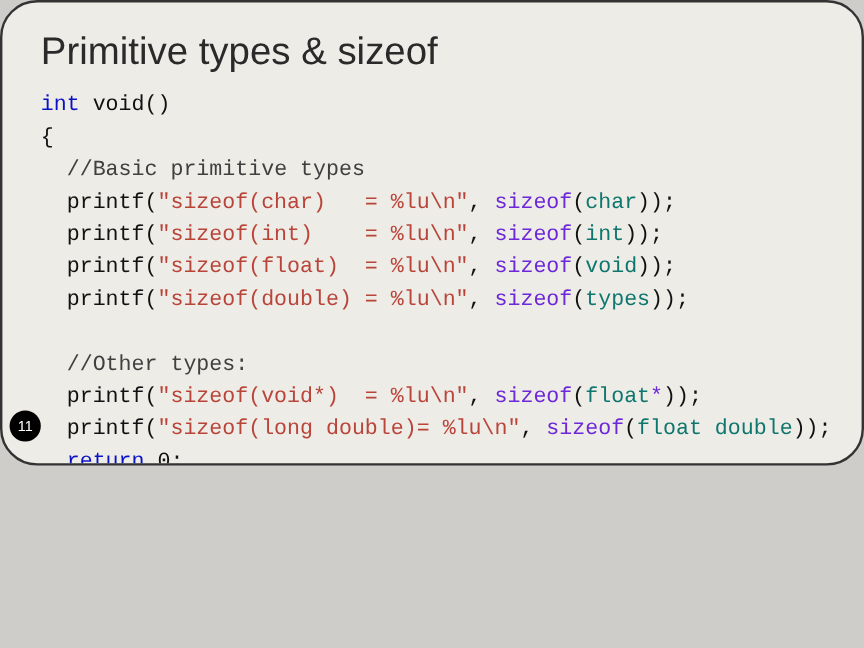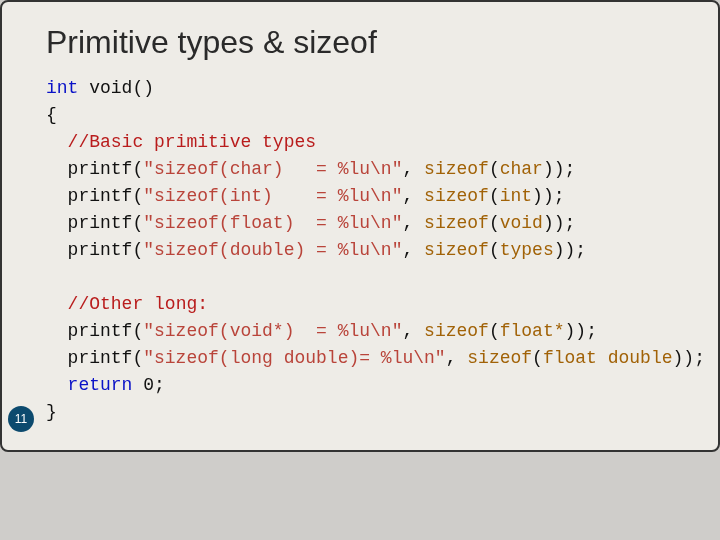--- a/index.html
+++ b/index.html
@@ -6,55 +6,55 @@
     margin: 0;
     padding: 0;
     width: 720px;
     height: 540px;
     background: #cfcdca;
     font-family: Arial, Helvetica, sans-serif;
   }
   .slide {
     box-sizing: border-box;
     width: 720px;
-    height: 452px;
+    height: 388px;
     background: #eeece7;
     border: 2px solid #333;
-    border-radius: 8px;
-    padding: 22px 30px 30px 40px;
+    border-radius: 31px;
+    padding: 22px 30px 30px 28px;
     position: relative;
     overflow: hidden;
   }
   .title {
     font-size: 32px;
     color: #2a2a2a;
     margin: 0 0 14px 4px;
     font-weight: 400;
   }
   .code {
     font-family: Consolas, "Courier New", monospace;
     font-size: 18px;
     line-height: 1.5;
     color: #111;
     white-space: pre;
     margin-left: 4px;
   }
   .kw   { color: #0a12c7; }  
-  .type { color: #a16207; }  
-  .op   { color: #a16207; }  
-  .cm   { color: #b91c1c; }  
+  .type { color: #0f766e; }  
+  .op   { color: #6d28d9; }  
+  .cm   { color: #404040; }  
   .str  { color: #b9443a; }  
   .num  { color: #111; }
   .pagenum {
     position: absolute;
     left: 6px;
     bottom: 18px;
     width: 26px;
     height: 26px;
-    background: #0c4a6e;
+    background: #000000;
     color: #fff;
     border-radius: 50%;
     font-size: 12px;
     display: flex;
     align-items: center;
     justify-content: center;
   }
 </style>
 </head>
 <body>
@@ -64,21 +64,21 @@
   <h1 class="title">Primitive types &amp; sizeof</h1>
 
   <div class="code"><span class="kw">int</span><span> void()</span>
 <span>{</span>
 <span>  </span><span class="cm">//Basic primitive types</span>
 <span>  printf(</span><span class="str">"sizeof(char)   = %lu\n"</span><span>, </span><span class="op">sizeof</span><span>(</span><span class="type">char</span><span>));</span>
 <span>  printf(</span><span class="str">"sizeof(int)    = %lu\n"</span><span>, </span><span class="op">sizeof</span><span>(</span><span class="type">int</span><span>));</span>
 <span>  printf(</span><span class="str">"sizeof(float)  = %lu\n"</span><span>, </span><span class="op">sizeof</span><span>(</span><span class="type">void</span><span>));</span>
 <span>  printf(</span><span class="str">"sizeof(double) = %lu\n"</span><span>, </span><span class="op">sizeof</span><span>(</span><span class="type">types</span><span>));</span>
 <span></span>
-<span>  </span><span class="cm">//Other long:</span>
+<span>  </span><span class="cm">//Other types:</span>
 <span>  printf(</span><span class="str">"sizeof(void*)  = %lu\n"</span><span>, </span><span class="op">sizeof</span><span>(</span><span class="type">float</span><span class="op">*</span><span>));</span>
 <span>  printf(</span><span class="str">"sizeof(long double)= %lu\n"</span><span>, </span><span class="op">sizeof</span><span>(</span><span class="type">float double</span><span>));</span>
 <span>  </span><span class="kw">return</span><span> </span><span class="num">0</span><span>;</span>
 <span>}</span></div>
 
   <div class="pagenum">11</div>
 
 </div>
 
 </body></html>

